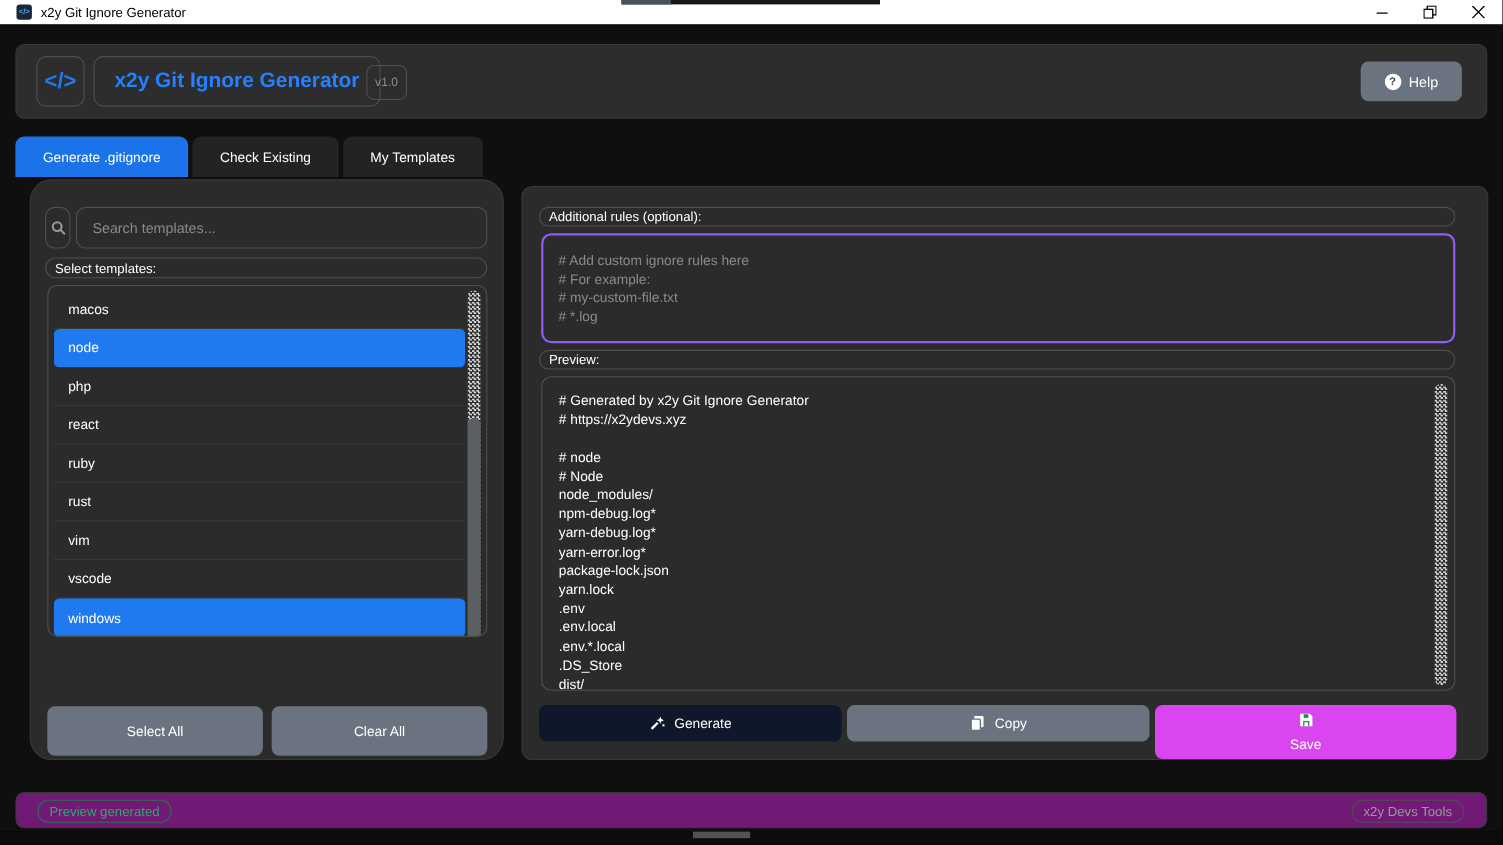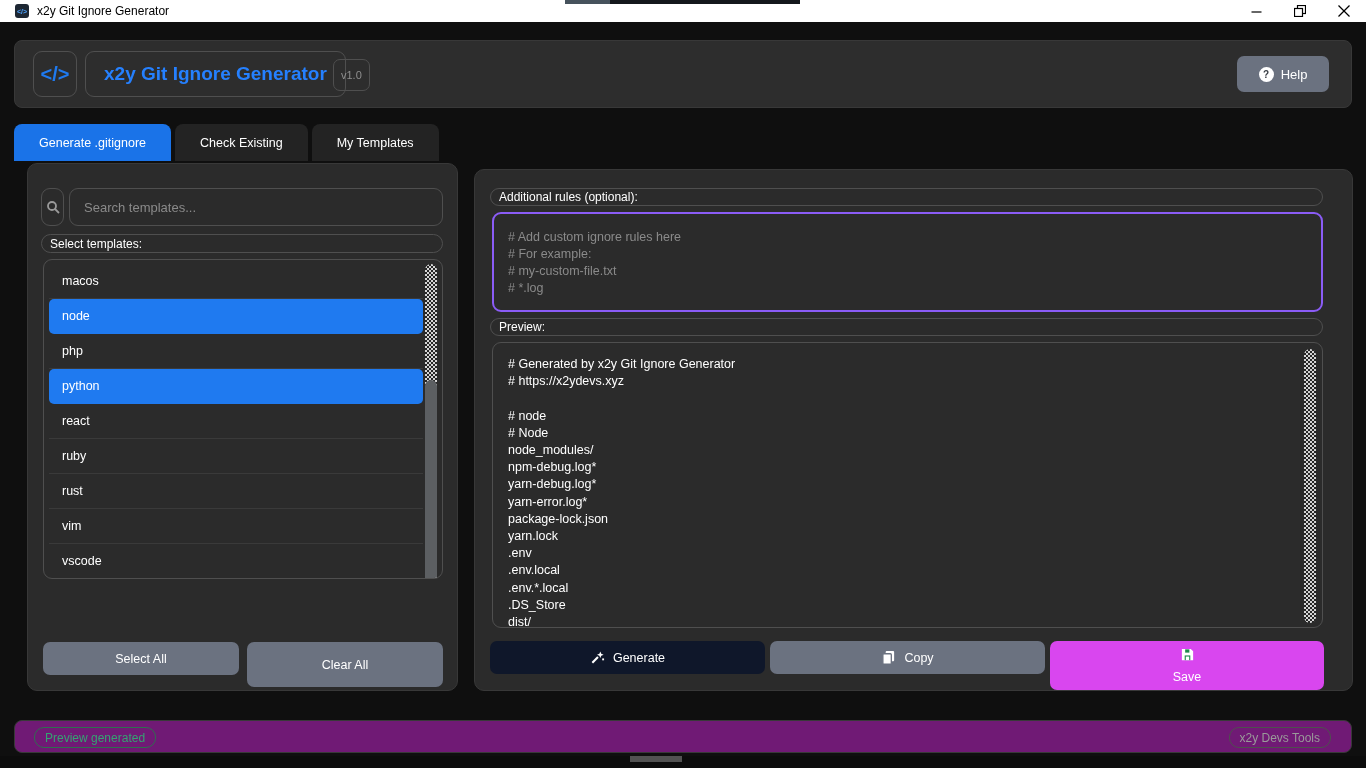--- a/index.html
+++ b/index.html
@@ -67,21 +67,21 @@
   .tabs { position:absolute; left:14px; top:102px; display:flex; gap:4px; }
   .tab {
     height:37px; padding:0 25px; background:#232323; color:#fff; font-size:12.5px;
     border-radius:8px 8px 0 0; display:flex; align-items:center; cursor:pointer;
   }
   .tab.active { background:#1a73e8; }
 
   
   .left-panel {
     position:absolute; left:27px; top:141px; width:431px; height:528px;
-    background:#2b2b2b; border:1px solid #383838; border-radius:10px;
+    background:#2b2b2b; border:1px solid #383838; border-radius:20px;
   }
   .right-panel {
     position:absolute; left:474px; top:147px; width:879px; height:522px;
     background:#2b2b2b; border:1px solid #383838; border-radius:10px;
   }
 
   
   .search-icon-box {
     position:absolute; left:13px; top:24px; width:23px; height:38px;
     border:1px solid #4f4f4f; border-radius:9px;
@@ -117,21 +117,21 @@
     background-size:4px 4px;
   }
   .v-scroll .thumb { position:absolute; left:0; width:12px; background:#5c5f62; border-radius:6px; }
   .list-thumb { top:116px; height:247px; }
   .btn {
     border:none; border-radius:7px; color:#fff; font-size:12.5px;
     display:flex; align-items:center; justify-content:center; gap:8px; cursor:pointer;
     font-family:"Liberation Sans", sans-serif;
   }
   .gray-btn { background:#6b7280; }
-  .select-all-btn { position:absolute; left:15px; top:478px; width:196px; height:33px; }
+  .select-all-btn { position:absolute; left:15px; top:478px; width:196px; height:45px; }
   .clear-all-btn { position:absolute; left:219px; top:478px; width:196px; height:45px; }
 
   
   .rules-label { position:absolute; left:15px; top:18px; width:833px; height:18px;text-align:right; }
   .rules-area {
     position:absolute; left:17px; top:42px; width:831px; height:100px;
     background:transparent; border:2px solid #8b5cf6; border-radius:9px;
     color:#ddd; font-size:12.5px; line-height:17px; padding:15px 14px;
     resize:none; outline:none; font-family:"Liberation Sans", sans-serif;
   }
@@ -250,23 +250,20 @@
     <div class="list-box">
       <div class="list-rows">
         <div class="list-row">
             <span>macos</span>
           </div>
         <div class="list-row selected">
             <span>node</span>
           </div>
         <div class="list-row">
             <span>php</span>
-          </div>
-        <div class="list-row selected">
-            <span>python</span>
           </div>
         <div class="list-row">
             <span>react</span>
           </div>
         <div class="list-row">
             <span>ruby</span>
           </div>
         <div class="list-row">
             <span>rust</span>
           </div>

